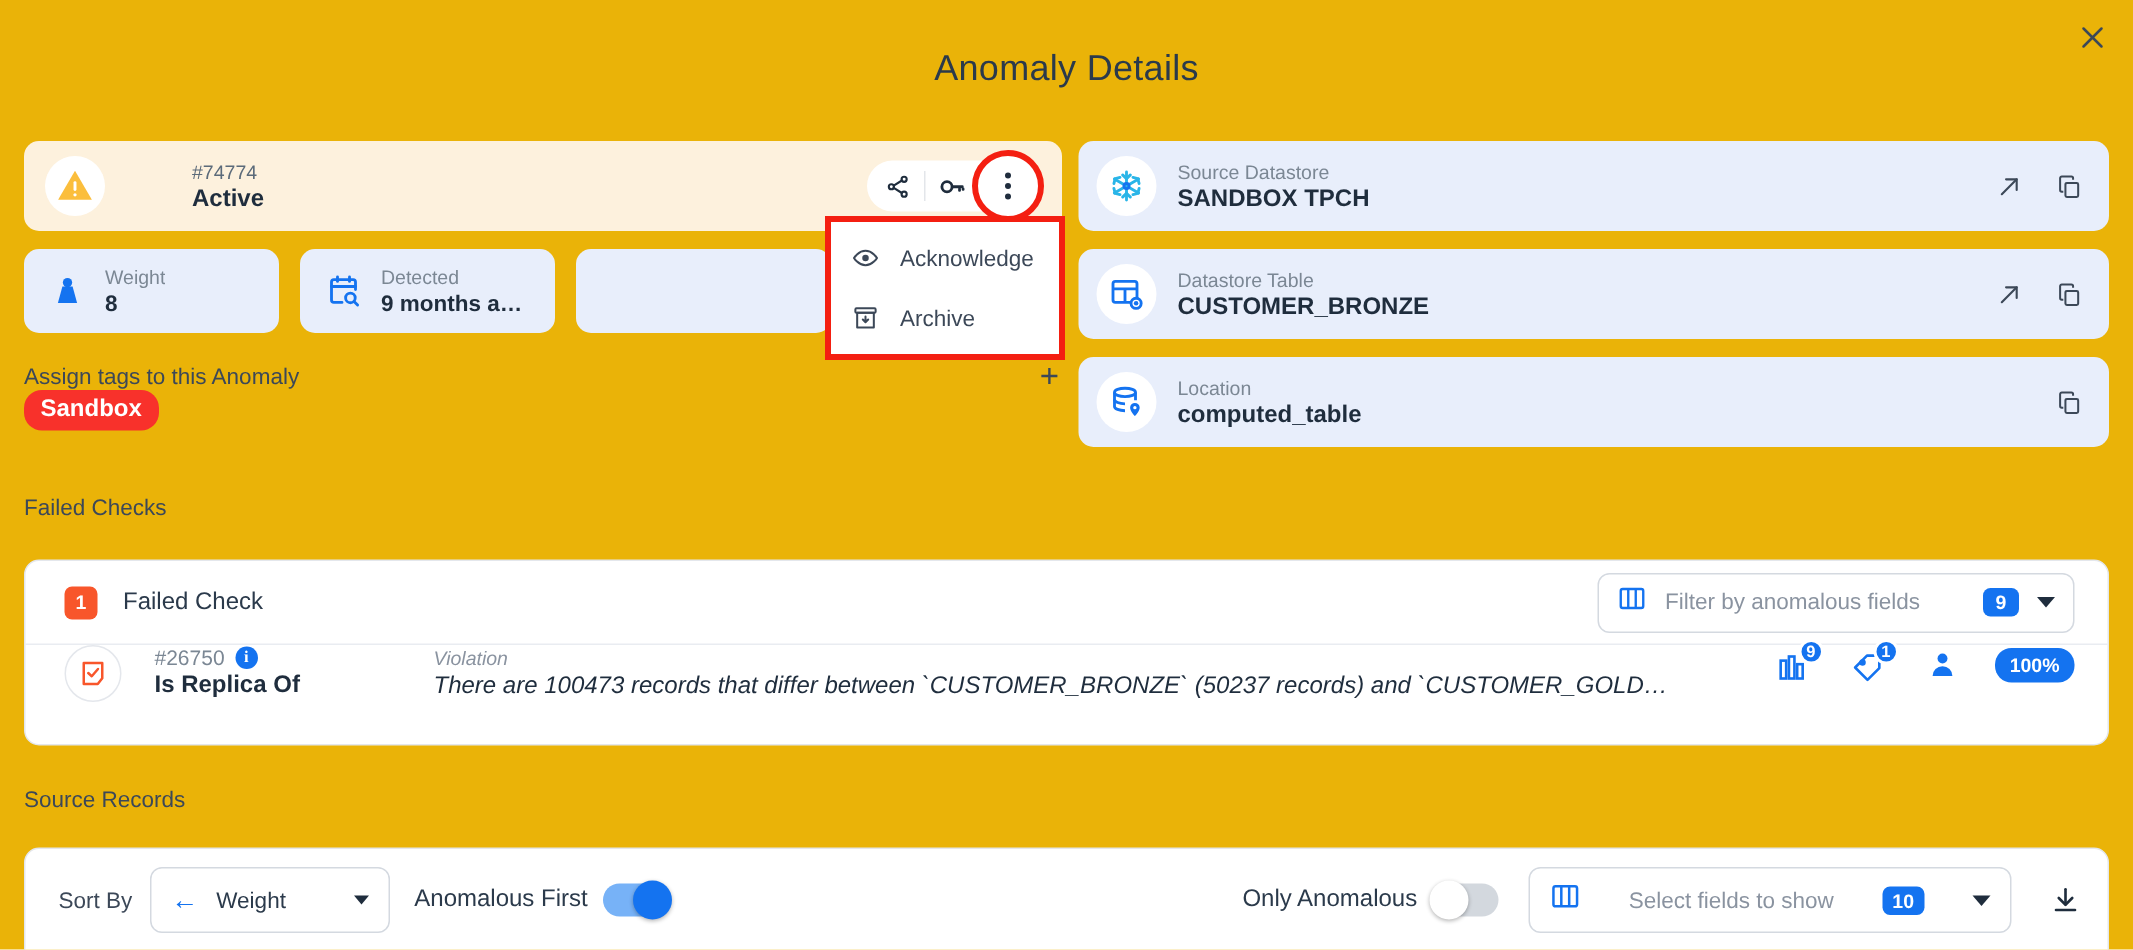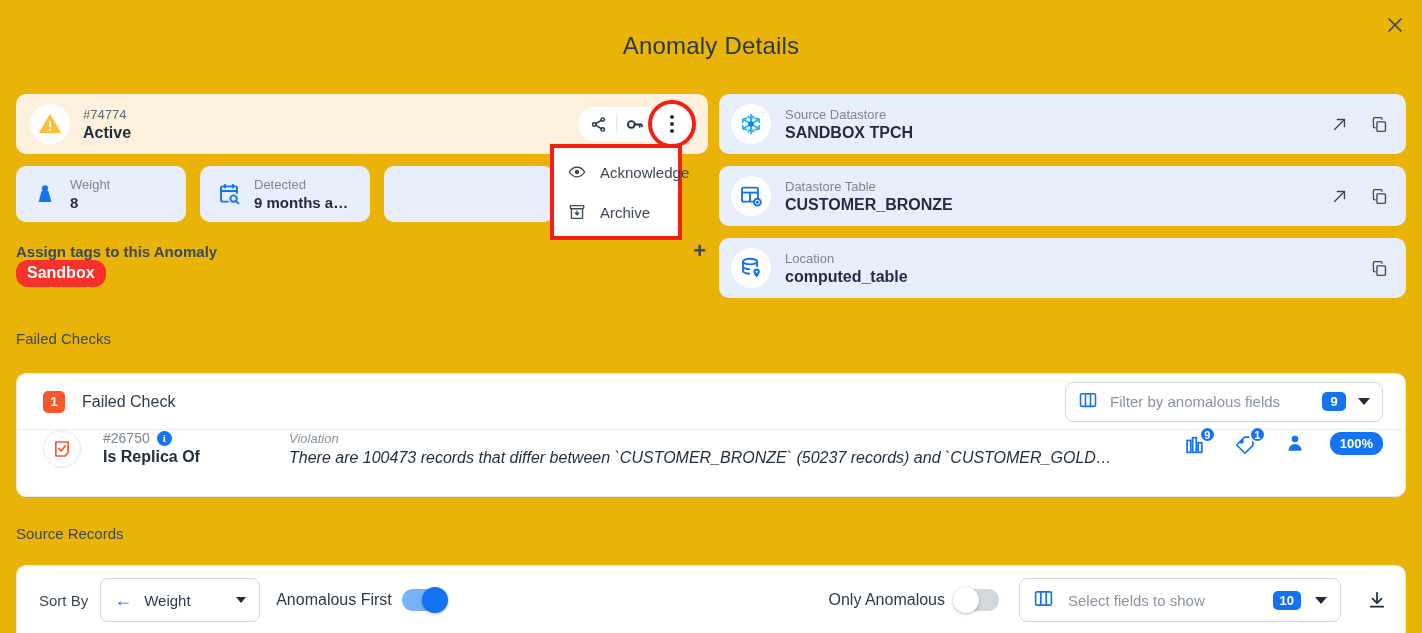--- a/index.html
+++ b/index.html
@@ -31,20 +31,21 @@
   .col-left { position: absolute; left: 16px; top: 0; width: 692px; }
   .col-right { position: absolute; left: 719px; top: 0; width: 687px; }
 
   
   .status-banner {
     position: relative;
     height: 60px; border-radius: 10px;
     background: #fdf1dd;
     display: flex; align-items: center;
     padding: 0 14px;
+    gap: 45px;
   }
   .status-ico {
     width: 40px; height: 40px; border-radius: 50%;
     background: #fff; display:flex; align-items:center; justify-content:center;
     flex: 0 0 40px;
   }
   .status-txt { margin-left: 13px; }
   .status-id { font-size: 13px; color: #5c6b7a; line-height: 17px; }
   .status-state { font-size: 16px; color: #1f2d3d; font-weight: 700; line-height: 20px; }
 
@@ -86,36 +87,36 @@
   .metric.m3 { width: 170px; }
   .metric.m4 { width: 170px; }
   .metric-ico { flex: 0 0 30px; width:30px; height:30px; display:flex; align-items:center; justify-content:center; color:#1473f0; }
   .metric-txt { margin-left: 10px; overflow: hidden; }
   .metric-label { font-size: 13px; color: #7b8794; line-height: 16px; }
   .metric-value { font-size: 15px; color: #1f2d3d; font-weight: 700; line-height: 19px; white-space: nowrap; }
 
   
   .tags-row {
     display: flex; align-items: center; justify-content: space-between;
-    margin-top: 20px; padding-right: 2px; font-weight: bold;
+    margin-top: 20px; padding-right: 2px;
   }
   .tags-title { font-size: 15px; color: #3c4858; }
   .tag-add { font-size: 22px; color: #3c4858; cursor:pointer; line-height: 18px; }
   .tag-pill {
     display: inline-block; 
     background: #f8312b; color: #fff;
     font-size: 16px; font-weight: 700;
     border-radius: 12px; padding: 4px 11px 5px;
   }
 
   
   .menu {
     position: absolute;
     left: 534px; top: 50px;
-    width: 132px;
+    width: 160px;
     border: 4px solid #f41f11;
     background: #fff;
     z-index: 5;
     padding: 4px 0;
   }
   .menu-item {
     display: flex; align-items: center; gap: 14px;
     height: 40px; padding: 0 14px;
     font-size: 15px; color: #3c4858; cursor: pointer;
   }
@@ -237,21 +238,21 @@
   .toggle .knob {
     position: absolute; top: -2px; width: 26px; height: 26px; border-radius: 50%;
     box-shadow: 0 1px 3px rgba(0,0,0,.3);
   }
   .toggle.on .knob { right: -2px; background: #1473f0; }
   .toggle.off .knob { left: -2px; background: #fff; }
 
   .spacer { flex: 1; }
   .fields-box {
     height: 44px; border: 1px solid #d4d9e0; border-radius: 8px;
-    display: flex; align-items: center; gap: 14px; padding: 0 13px;
+    display: flex; align-items: center; gap: 32px; padding: 0 13px;
     min-width: 322px; cursor: pointer; margin-left: 20px; background:#fff;
   }
   .dl-btn { margin-left: 26px; cursor: pointer; color: #1f2d3d; display:flex; align-items:center; }
 </style>
 </head>
 <body>
 
 <div class="page">
 
   <div class="modal-title">Anomaly Details</div>

